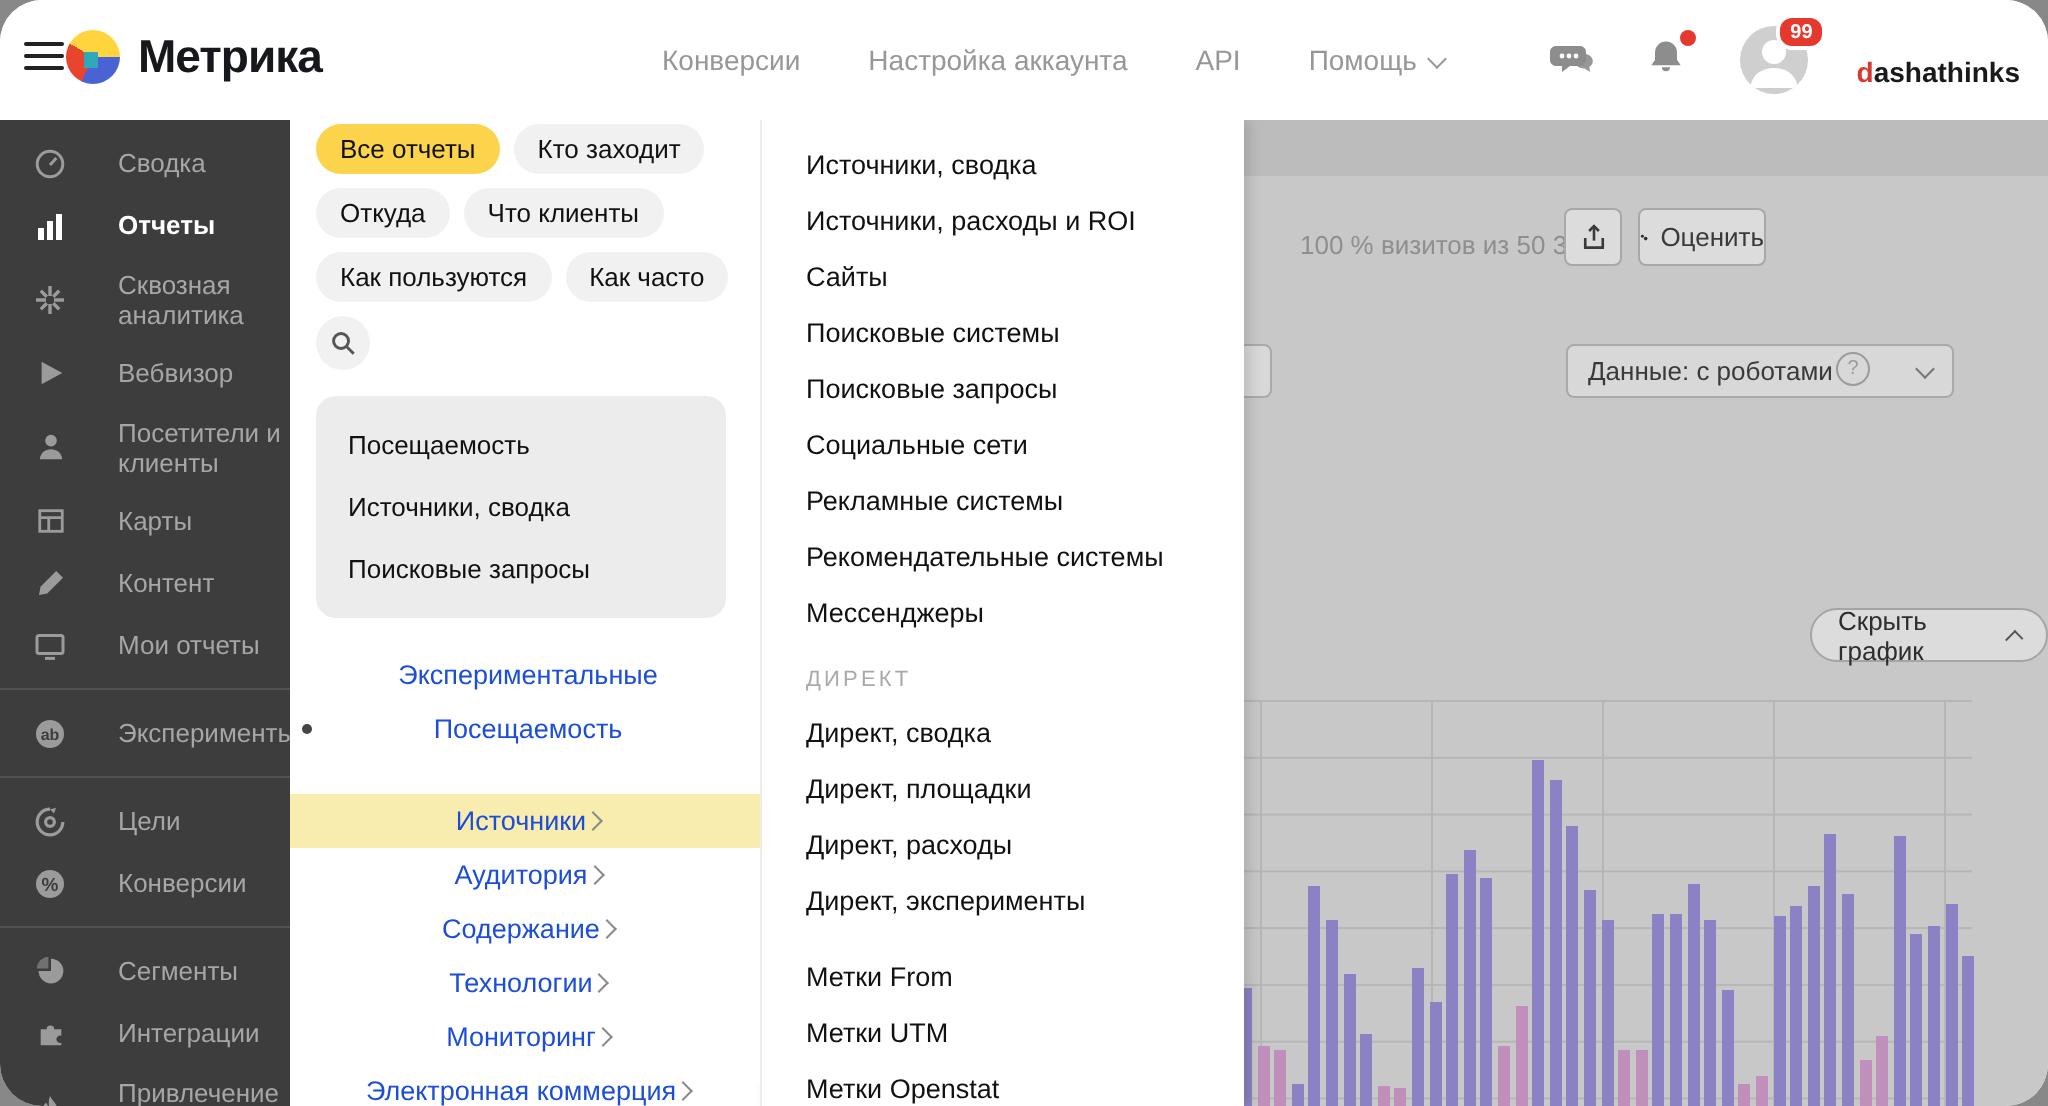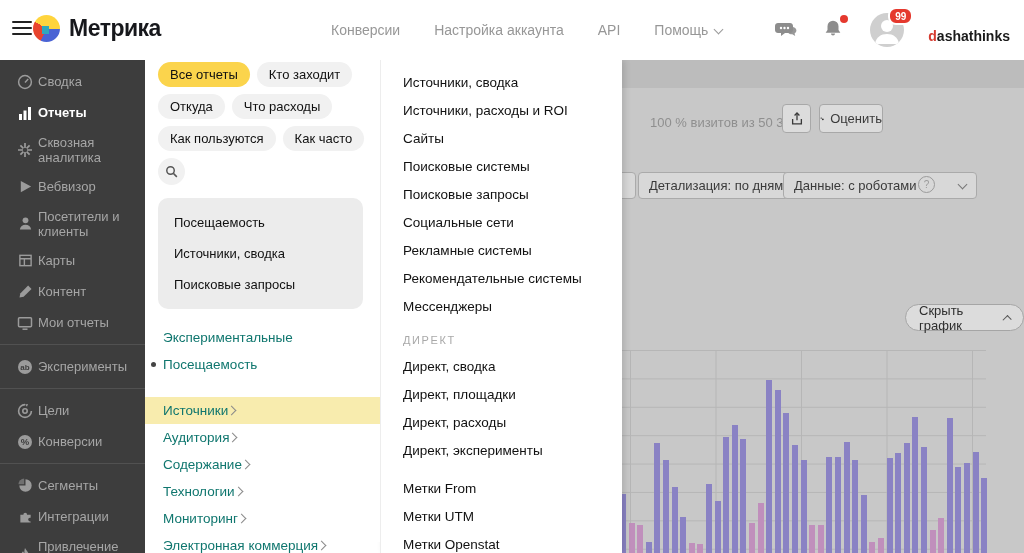--- a/index.html
+++ b/index.html
@@ -1,17 +1,17 @@
 <!DOCTYPE html>
 <html><head>
 <meta charset="utf-8">
 <style>
   html,body{margin:0;padding:0;background:#888;}
   .app{position:relative;width:1024px;height:553px;background:#fff;overflow:hidden;
-       font-family:"Liberation Sans","DejaVu Sans",sans-serif;font-size:13px;color:#1a1a1a;}
+       font-family:"Liberation Sans","DejaVu Sans",sans-serif;font-size:13px;color:#1a1a1a;border-radius:21px;}
 
   
   .topbar{position:absolute;left:0;top:0;width:1024px;height:60px;background:#fff;z-index:30;}
   .burger{position:absolute;left:12px;top:21px;width:20px;height:16px;cursor:pointer;}
   .burger i{display:block;height:2.4px;background:#222;margin-bottom:3.6px;border-radius:1px;}
   .logo{position:absolute;left:33px;top:15px;display:flex;align-items:center;gap:9px;}
   .logo-circle{width:27px;height:27px;border-radius:50%;
      background:conic-gradient(from 205deg,#e8442e 0 95deg,#ffd43d 95deg 245deg,#4a63d4 245deg 360deg);
      position:relative;}
   .logo-circle:after{content:"";position:absolute;left:9px;top:11px;width:7px;height:8px;background:#2fa8bc;}
@@ -31,37 +31,37 @@
   
   .cv{display:inline-block;width:6px;height:6px;border-right:1.6px solid #9a9a9a;border-bottom:1.6px solid #9a9a9a;}
   .cv-down{transform:rotate(45deg);margin-left:7px;margin-bottom:2px;}
   .cv-up{transform:rotate(-135deg);margin-left:7px;margin-top:4px;}
   .cv-right{transform:rotate(-45deg);}
 
   
   .sidebar{position:absolute;left:0;top:60px;width:145px;height:493px;background:#3d3d3d;z-index:25;overflow:hidden;}
   .sb-group{padding:6px 0;}
   .sb-group + .sb-group{border-top:1px solid #515151;}
-  .sb-item{display:flex;align-items:center;gap:4px;padding:6.5px 0 6.5px 16px;color:#a6a6a6;cursor:pointer;line-height:15px;}
+  .sb-item{display:flex;align-items:center;gap:25px;padding:6.5px 0 6.5px 16px;color:#a6a6a6;cursor:pointer;line-height:15px;}
   .sb-item .sb-ic{flex:0 0 18px;height:18px;display:flex;align-items:center;justify-content:center;color:#9b9b9b;}
   .sb-item .sb-label{max-width:96px;}
   .sb-item.active{color:#fff;font-weight:bold;}
   .sb-item.active .sb-ic{color:#fff;}
 
   
   .midpanel{position:absolute;left:145px;top:49px;width:235px;height:493px;background:#fff;z-index:24;}
   .chips{padding:13px 10px 0 13px;display:flex;flex-wrap:wrap;gap:7px;align-items:center;}
   .chip{background:#f1f1f1;border-radius:15px;padding:5px 12px;font-size:13px;color:#111;cursor:pointer;white-space:nowrap;}
   .chip.active{background:#fbd44c;}
   .chip.search{width:27px;height:27px;padding:0;display:flex;align-items:center;justify-content:center;color:#555;}
   .recent-box{margin:13px 17px 0 13px;background:#ececec;border-radius:10px;padding:9px 0;}
   .recent-item{padding:8px 16px;font-size:13px;color:#111;cursor:pointer;}
   .menu-list{margin-top:15px;}
-  .menu-item{position:relative;display:flex;align-items:center;justify-content:flex-start;
-             padding:6px 15px 6px 18px;font-size:13.5px;color:#0f766e;cursor:pointer;}
+  .menu-item{position:relative;display:flex;align-items:center;justify-content:center;
+             padding:6px 15px 6px 18px;font-size:13.5px;color:#1d4ed8;cursor:pointer;}
   .menu-item .bullet{position:absolute;left:6px;top:11px;width:5px;height:5px;border-radius:50%;background:#444;}
   .menu-item.active{background:#f8ecae;margin-top:19px;}
   .menu-item .cv{border-color:#8a8a8a;}
 
   .submenu{position:absolute;left:380px;top:60px;width:242px;height:493px;background:#fff;z-index:23;
            border-left:1px solid #ededed;box-shadow:3px 0 6px rgba(0,0,0,.12);padding-top:8px;box-sizing:border-box;}
   .sub-item{padding:6.5px 22px;font-size:13.5px;color:#111;cursor:pointer;white-space:nowrap;}
   .sub-header{padding:14px 22px 6px 22px;font-size:11px;letter-spacing:1.6px;color:#a9a9a9;}
   .sub-gap{height:10px;}
 
@@ -162,24 +162,20 @@
     <div class="gbtn btn-rate">
       <svg viewBox="0 0 14 14" width="12" height="12" fill="#2c2c2c">
         <circle cx="4" cy="4" r="2.4"></circle>
           <path d="M4.5 5.5 3 9z"></path>
         <circle cx="9.5" cy="8" r="3"></circle>
           <path d="M9 9.5 8 13z"></path>
       </svg>
       <span>Оценить</span>
     </div>
     <div class="drop drop-sliver"></div>
-    <div class="drop drop-detail">
-      <span>Детализация: по дням</span>
-        <span class="cv cv-down"></span>
-    </div>
     <div class="drop drop-data">
       <span>Данные: с роботами</span>
         <span class="cv cv-down"></span>
     </div>
     <div class="qmark">?</div>
     <div class="pill">
       <span>Скрыть график</span>
         <span class="cv cv-up"></span>
     </div>
     <div class="plot" id="plot">
@@ -361,21 +357,21 @@
           <span class="sb-label">Привлечение клиентов</span>
         </div>
       </div>
     </div>
 
   <div class="midpanel">
     <div class="chips" id="chips">
         <span class="chip active">Все отчеты</span>
         <span class="chip">Кто заходит</span>
         <span class="chip">Откуда</span>
-        <span class="chip">Что расходы</span>
+        <span class="chip">Что клиенты</span>
         <span class="chip">Как пользуются</span>
         <span class="chip">Как часто</span>
         <span class="chip search">
           <svg viewBox="0 0 16 16" width="13" height="13" fill="none" stroke="currentColor" stroke-width="1.8">
             <circle cx="6.8" cy="6.8" r="4.6"></circle>
             <path d="M10.3 10.3 14.6 14.6"></path>
           </svg>
         </span>
       </div>
     <div class="recent-box" id="recent">

